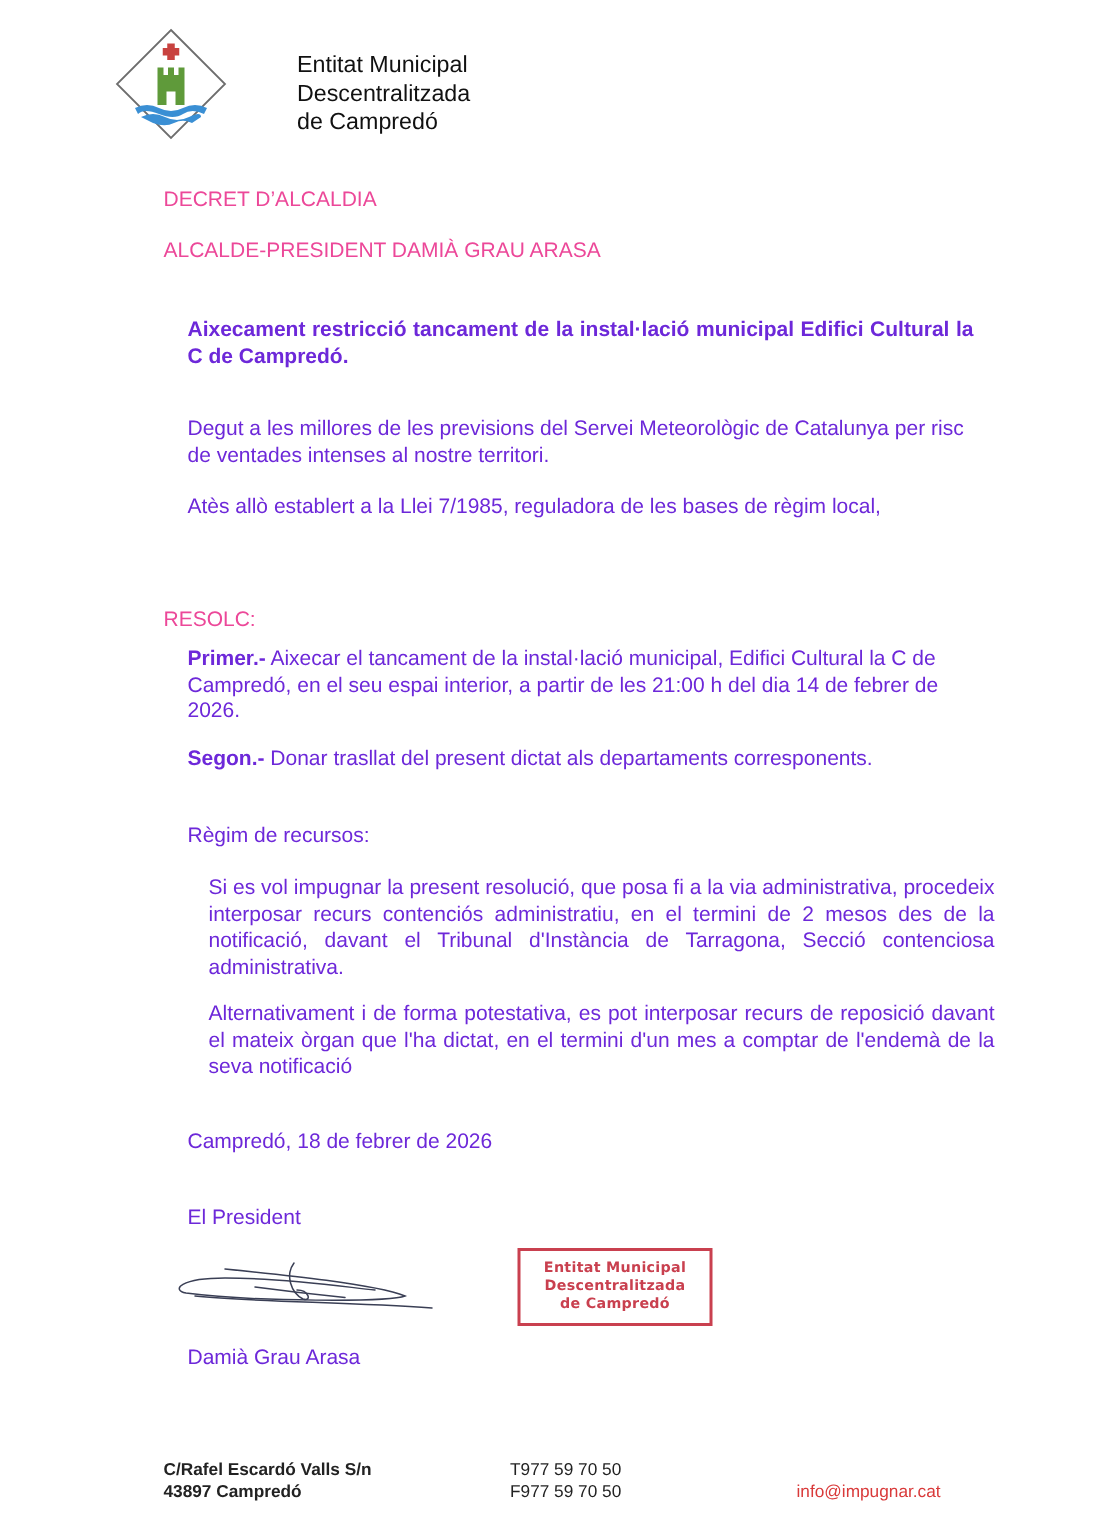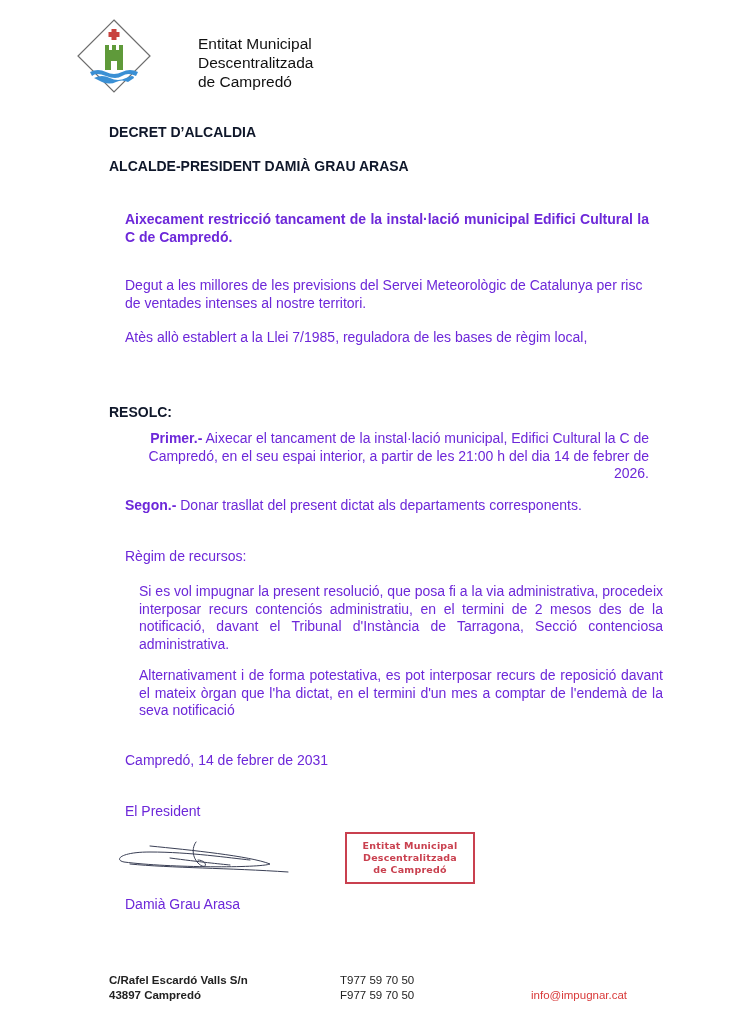--- a/index.html
+++ b/index.html
@@ -30,23 +30,23 @@
       font-size: 15.5px;
       line-height: 19px;
       color: #111;
     }
     .entity-name div { white-space: nowrap; }
 
     
     .heading {
       left: 109px;
       font-size: 14px;
-      font-weight: bold;
+      font-weight: normal;
       white-space: nowrap;
-      color: #0f172a;
+      color: #ec4899;
     }
     .para {
       left: 125px;
       width: 524px;
       font-size: 14px;
       line-height: 17.5px;
       color: #6d28d9;
     }
     .justify { text-align: justify; margin-left: 14px; }
     .justify-bold { text-align: justify; font-weight: bold; }
@@ -125,33 +125,33 @@
 <div class="abs heading" style="top:124px;">DECRET D’ALCALDIA</div>
 <div class="abs heading" style="top:158px;">ALCALDE-PRESIDENT DAMIÀ GRAU ARASA</div>
 
 <div class="abs para justify-bold" style="top:211px;">Aixecament restricció tancament de la instal·lació municipal Edifici Cultural la C de Campredó.</div>
 
 <div class="abs para" style="top:277px;">Degut a les millores de les previsions del Servei Meteorològic de Catalunya per risc de ventades intenses al nostre territori.</div>
 <div class="abs para nowrap" style="top:329px;">Atès allò establert a la Llei 7/1985, reguladora de les bases de règim local,</div>
 
 <div class="abs heading" style="top:386px;margin-top:18px;">RESOLC:</div>
 
-<div class="abs para" style="top:430px;text-align:right;">
+<div class="abs para" style="top:430px;">
   <span class="bold">Primer.-</span><span> Aixecar el tancament de la instal·lació municipal, Edifici Cultural la C de Campredó, en el seu espai interior, a partir de les 21:00 h del dia 14 de febrer de 2026.</span>
 </div>
 
 <div class="abs para nowrap" style="top:497px;">
   <span class="bold">Segon.-</span><span> Donar trasllat del present dictat als departaments corresponents.</span>
 </div>
 
 <div class="abs para nowrap" style="top:548px;">Règim de recursos:</div>
 <div class="abs para justify" style="top:583px;">Si es vol impugnar la present resolució, que posa fi a la via administrativa, procedeix interposar recurs contenciós administratiu, en el termini de 2 mesos des de la notificació, davant el Tribunal d'Instància de Tarragona, Secció contenciosa administrativa.</div>
 <div class="abs para justify" style="top:667px;">Alternativament i de forma potestativa, es pot interposar recurs de reposició davant el mateix òrgan que l'ha dictat, en el termini d'un mes a comptar de l'endemà de la seva notificació</div>
 
-<div class="abs para nowrap" style="top:752px;">Campredó, 14 de febrer de 2031</div>
+<div class="abs para nowrap" style="top:752px;">Campredó, 18 de febrer de 2026</div>
 
 <div class="abs para nowrap" style="top:803px;">El President</div>
 
 <div class="abs signature">
   <svg width="180" height="40" viewBox="0 0 180 40" xmlns="http://www.w3.org/2000/svg">
     <g fill="none" stroke="#3a3f55" stroke-width="1" stroke-linecap="round">
       <path d="M40,8 C80,12 140,18 160,26 C150,30 60,30 14,24 C4,22 10,14 40,14 C80,14 120,20 140,22"></path>
       <path d="M20,26 C60,30 120,30 178,34"></path>
       <path d="M86,4 C80,12 84,24 92,28 C98,30 96,22 88,22"></path>
       <path d="M60,20 C90,24 110,26 120,27"></path>

